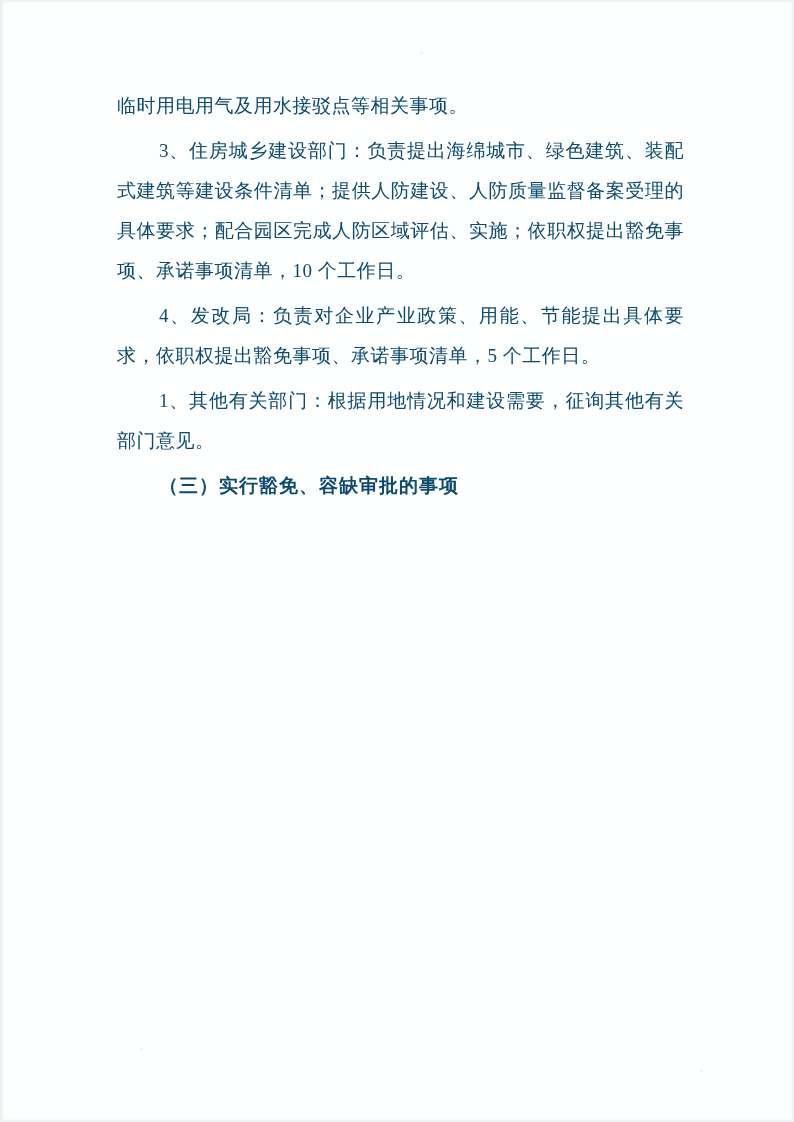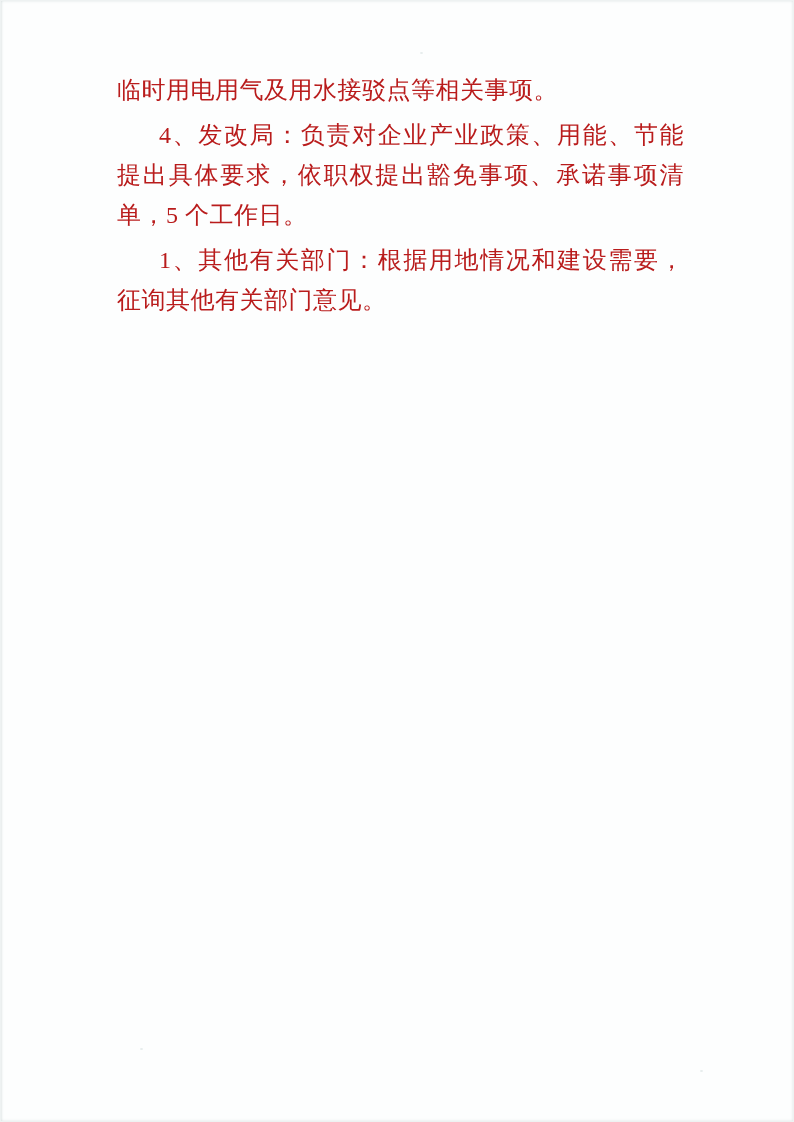--- a/index.html
+++ b/index.html
@@ -21,24 +21,24 @@
     box-shadow:
       inset 0 0 0 1px #eef2f2,
       inset 4px 0 3px -3px #c9d4d4,
       inset -4px 0 3px -3px #d9e2e2,
       inset 0 4px 3px -3px #dde6e6,
       inset 0 -4px 3px -3px #dde6e6;
   }
   .text-block {
     position: absolute;
     left: 117px;
-    top: 70px;
+    top: 86px;
     width: 567px;
-    color: #b91c1c;
-    font-size: 24px;
+    color: #0c4a6e;
+    font-size: 19px;
     line-height: 40px;
     letter-spacing: 0.5px;
     text-align: justify;
     text-justify: inter-character;
   }
   .text-block p {
     margin: 0 0 5px 0;
     text-indent: 42px;
   }
   .text-block p.cont {
@@ -60,16 +60,18 @@
 </head>
 <body>
 
 <div class="scan-page">
   <div class="speck" style="left:140px; top:1048px;"></div>
   <div class="speck" style="left:420px; top:52px;"></div>
   <div class="speck" style="left:700px; top:1070px;"></div>
 
   <div class="text-block">
     <p class="cont">临时用电用气及用水接驳点等相关事项。</p>
+    <p class="body">3、住房城乡建设部门：负责提出海绵城市、绿色建筑、装配式建筑等建设条件清单；提供人防建设、人防质量监督备案受理的具体要求；配合园区完成人防区域评估、实施；依职权提出豁免事项、承诺事项清单，10 个工作日。</p>
     <p class="body">4、发改局：负责对企业产业政策、用能、节能提出具体要求，依职权提出豁免事项、承诺事项清单，5 个工作日。</p>
     <p class="body">1、其他有关部门：根据用地情况和建设需要，征询其他有关部门意见。</p>
+    <p class="heading">（三）实行豁免、容缺审批的事项</p>
   </div>
 </div>
 
 </body></html>

